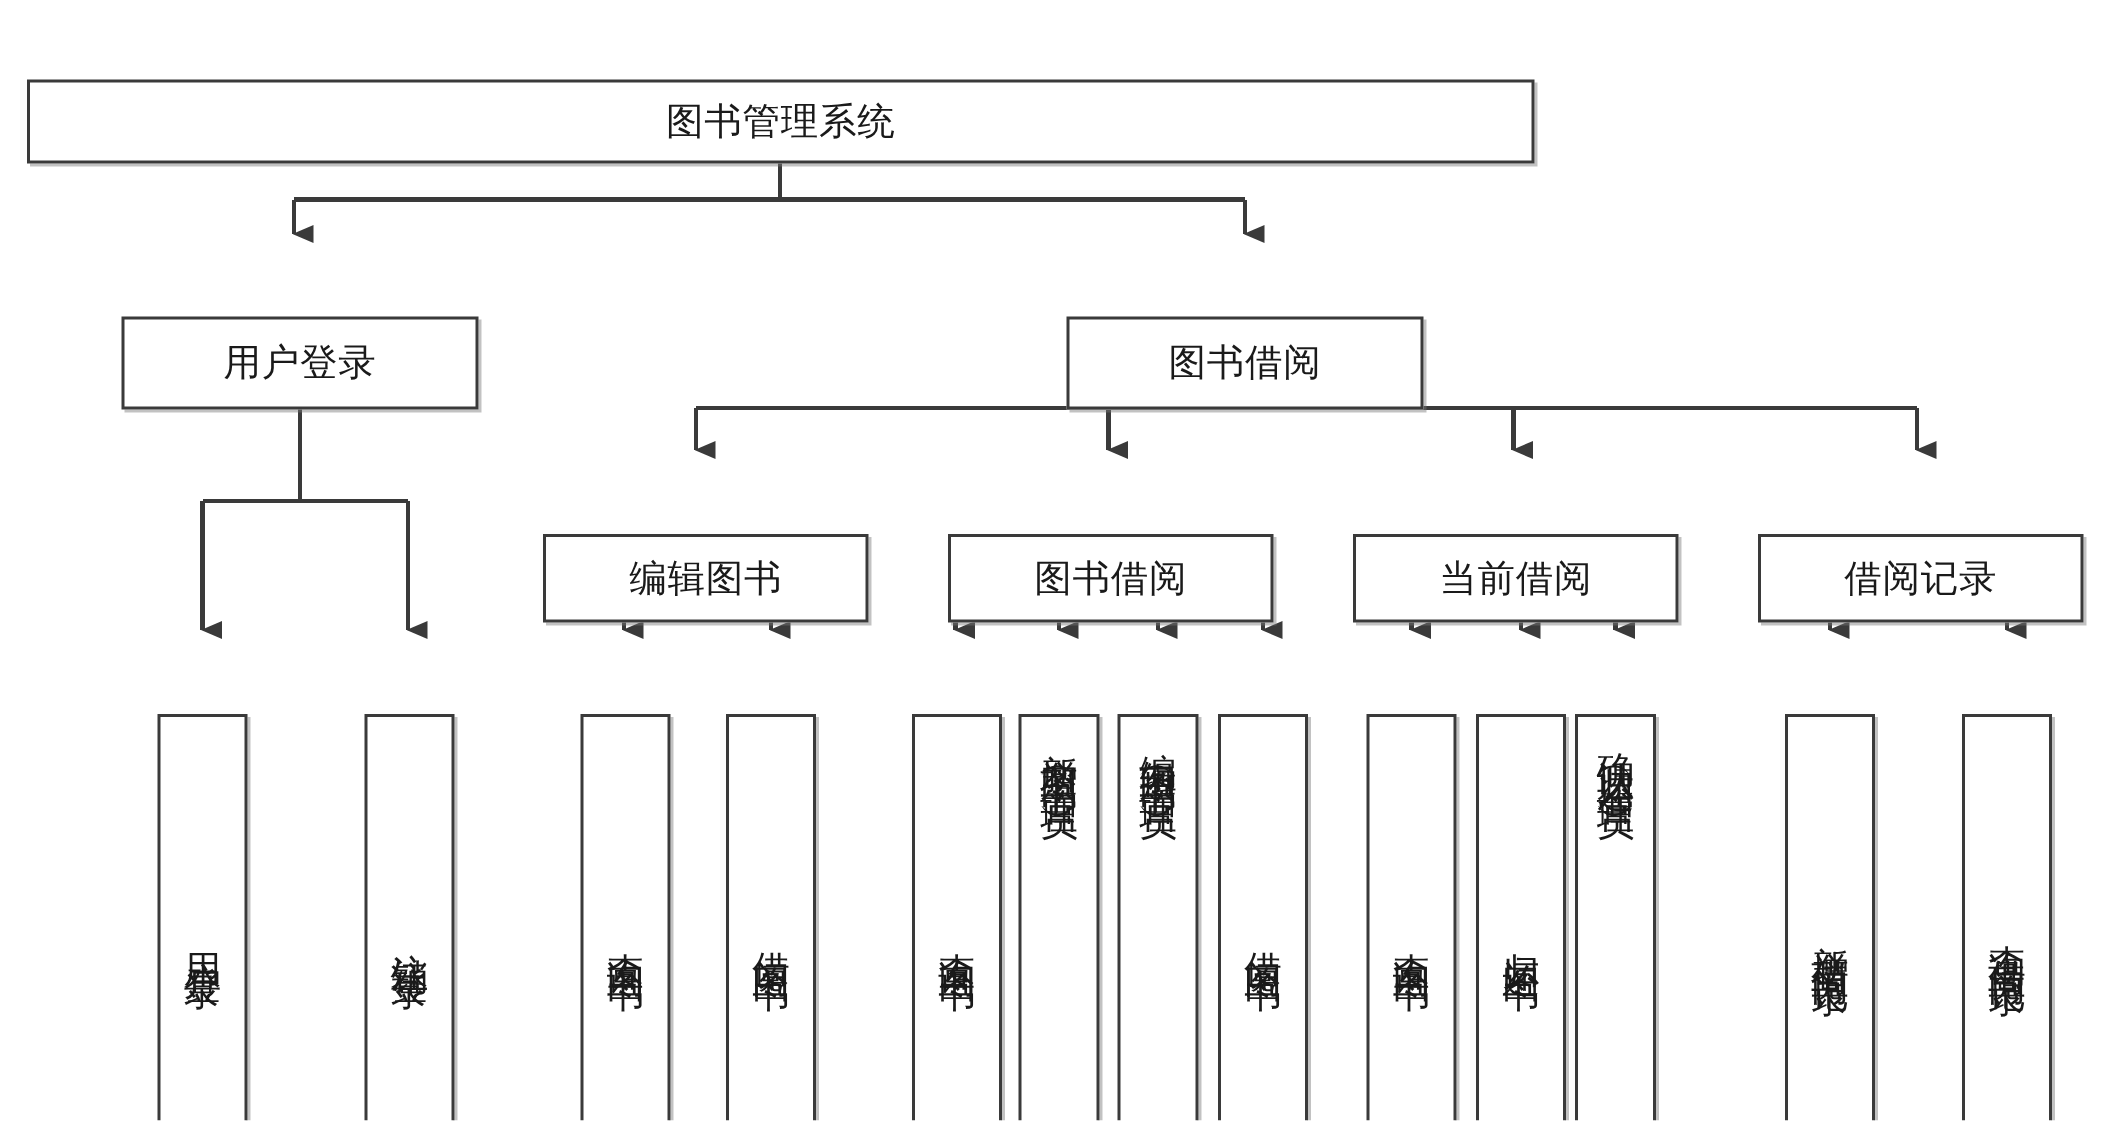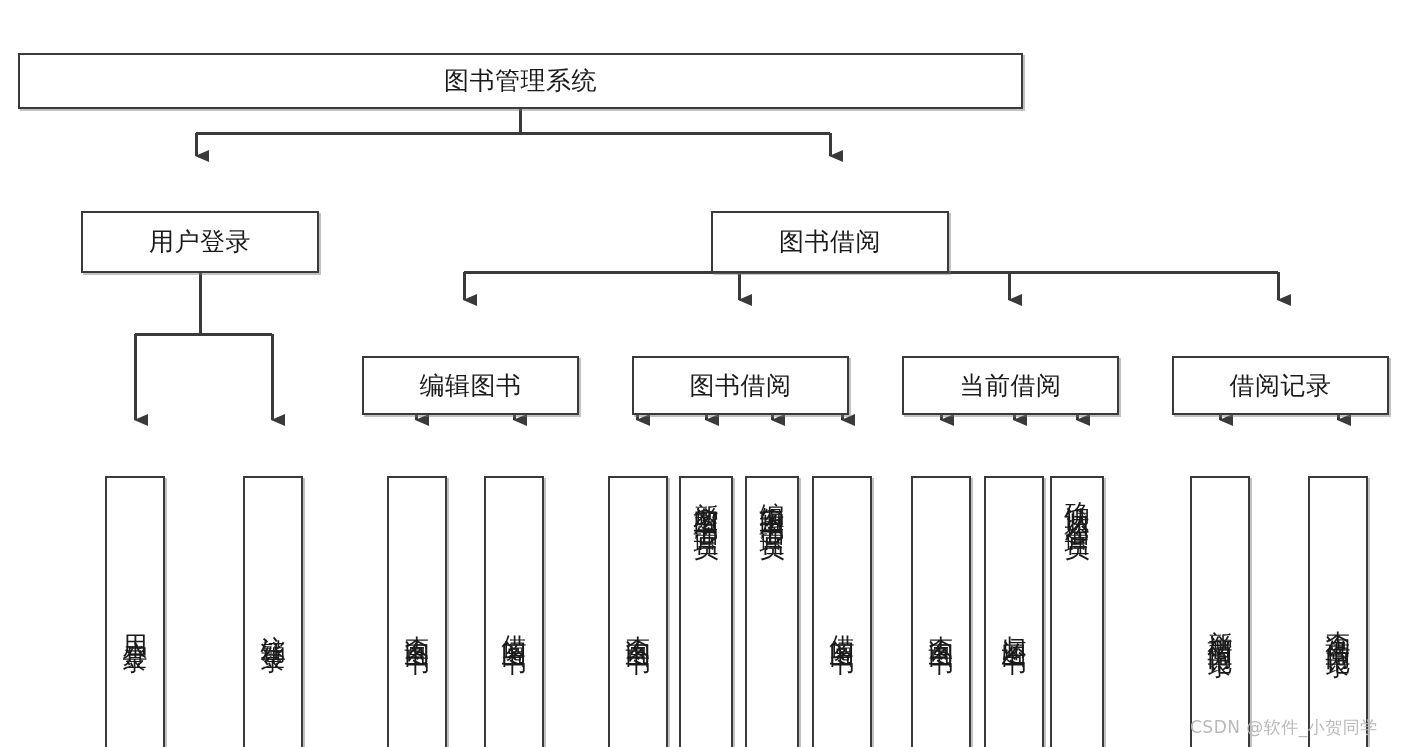--- a/index.html
+++ b/index.html
@@ -190,15 +190,14 @@
     <span class="label">确认归还（管理员）</span>
   </div>
 
   <div class="node vert center" style="left:1190px; top:436px; width:60px; height:298px;">
     <span class="label">新增借阅记录</span>
   </div>
   <div class="node vert center" style="left:1308px; top:436px; width:60px; height:298px;">
     <span class="label">查询借阅记录</span>
   </div>
 
-  <div class="watermark" style="left:1190px; top:716px;">CSDN @软件_小贺同学</div>
 
 </div>
 
 </body></html>

